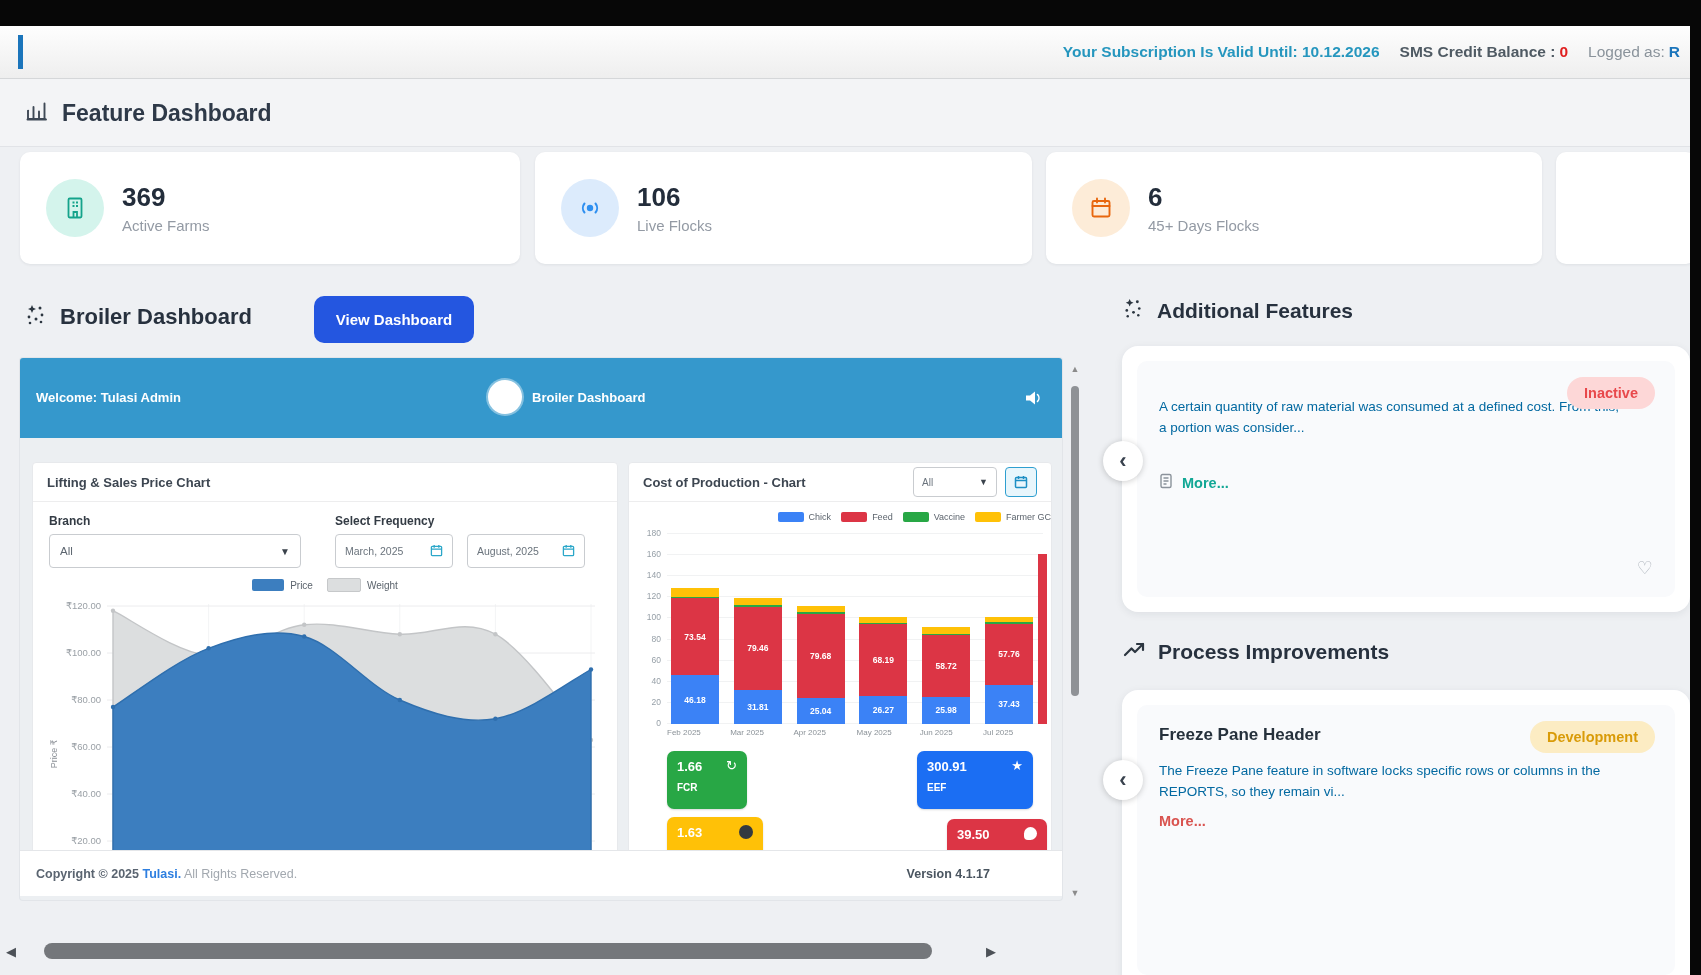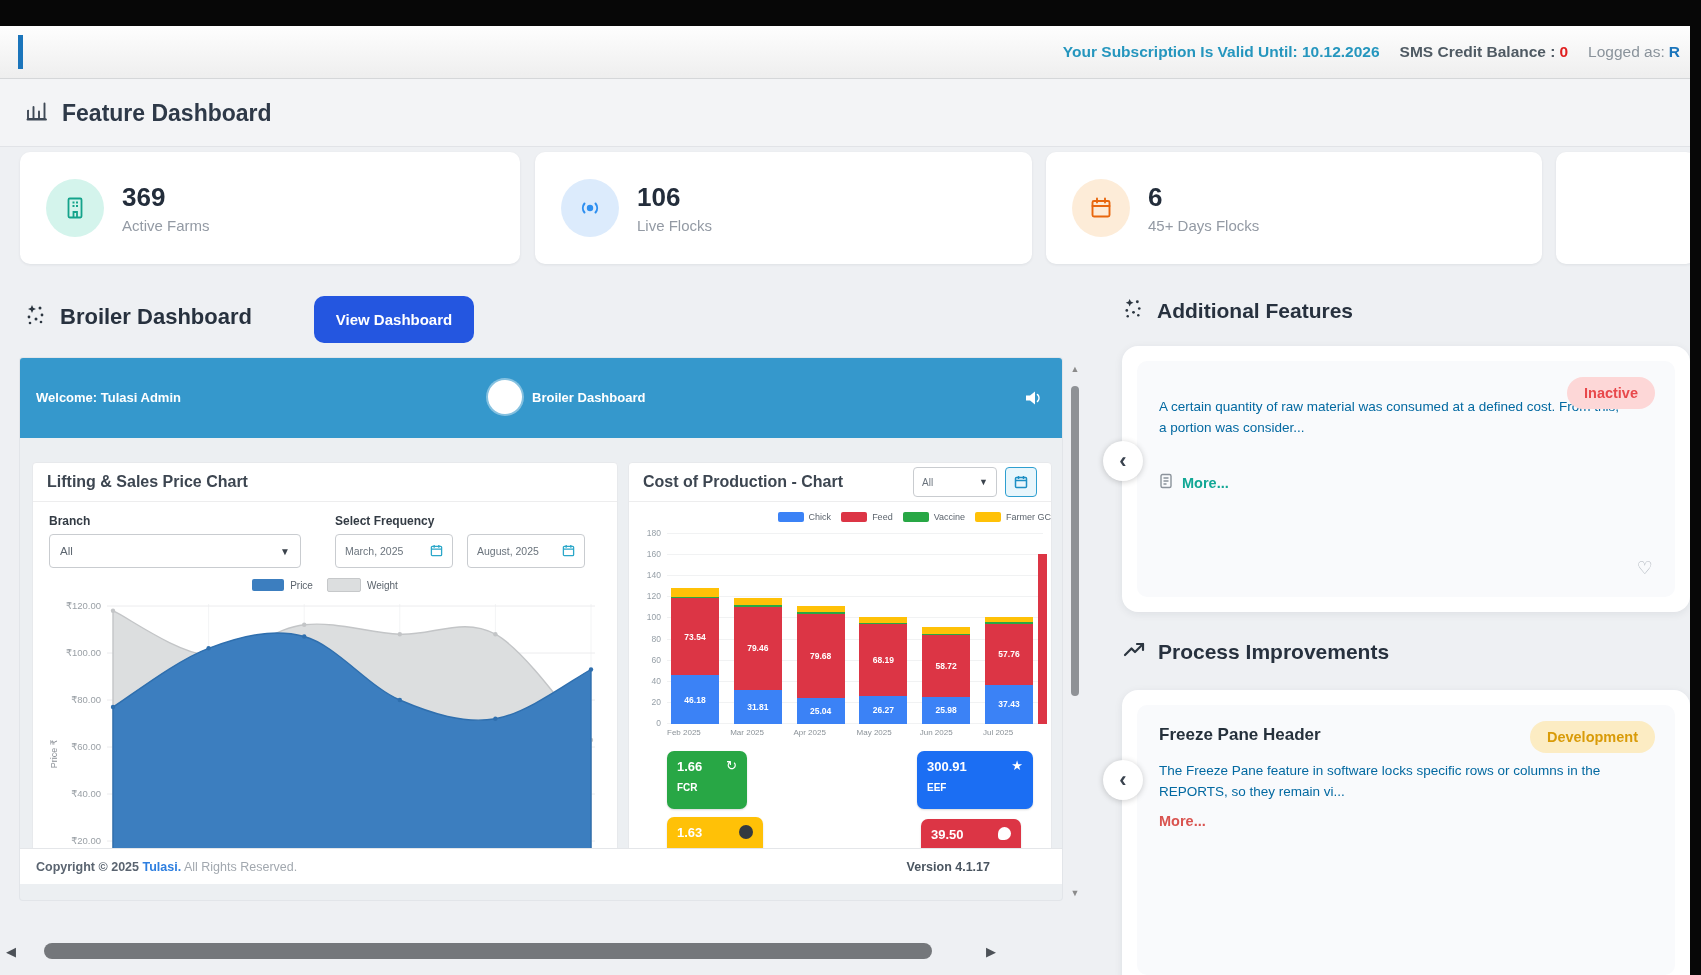--- a/index.html
+++ b/index.html
@@ -52,21 +52,21 @@
   .pv-welcome{position:absolute;left:16px;top:32px;color:#fff;font-weight:bold;font-size:13px}
   .pv-center{position:absolute;left:468px;top:22px;display:flex;align-items:center;gap:10px}
   .pv-avatar{width:34px;height:34px;border-radius:50%;background:#fff;box-shadow:0 0 0 2px rgba(255,255,255,.4)}
   .pv-title{color:#fff;font-weight:bold;font-size:13px}
   .pv-speaker{position:absolute;right:18px;top:31px}
 
   .panel{position:absolute;background:#fff;border:1px solid #e7e9ec;border-radius:4px;overflow:hidden;box-sizing:border-box}
   #panel-left{left:12px;top:104px;width:586px;bottom:46px}
   #panel-right{left:608px;top:104px;width:424px;bottom:46px}
   .panel-head{height:38px;border-bottom:1px solid #ededee;display:flex;align-items:center;justify-content:space-between;padding:0 14px}
-  .panel-title{font-size:16px;font-weight:bold;color:#3d4651}
+  .panel-title{font-size:13px;font-weight:bold;color:#3d4651}
   .panel-head-controls{display:flex;align-items:center;gap:8px}
   .mini-select{width:66px;height:28px;border:1.5px solid #c9ccd0;border-radius:4px;display:flex;align-items:center;
     justify-content:space-between;padding:0 8px;font-size:10px;color:#6a737c;background:#fff}
   .mini-select .chev{font-size:9px;color:#3b434c;font-weight:bold}
   .cal-btn{width:30px;height:28px;border:1.5px solid #2e9fd0;background:#e8f6fc;border-radius:4px;
     display:flex;align-items:center;justify-content:center}
 
   
   .lp-controls{display:flex;padding:12px 16px 2px;gap:34px}
   .ctl-label{font-size:12px;font-weight:bold;color:#333b44;margin-bottom:6px}
@@ -105,21 +105,21 @@
   .kpi-icon{font-size:13px;line-height:1}
   .dot-icon{width:14px;height:14px;border-radius:50%;background:#343a40;display:inline-block}
   .blob-icon{width:13px;height:13px;border-radius:50% 50% 50% 4px;background:#fff;display:inline-block}
   #kpi-fcr{left:38px;top:6px;width:80px;height:58px}
   #kpi-std{left:38px;top:72px;width:96px;height:52px}
   #kpi-bw{left:148px;top:30px;width:132px;height:76px}
   #kpi-eef{left:288px;top:6px;width:116px;height:58px}
   #kpi-mort{left:292px;top:74px;width:100px;height:52px}
 
   
-  .pv-footer{position:absolute;left:0;right:0;bottom:16px;height:36px;background:#fff;border-top:1px solid #e4e6e9;
+  .pv-footer{position:absolute;left:0;right:0;bottom:4px;height:46px;background:#fff;border-top:1px solid #e4e6e9;
     display:flex;align-items:center;justify-content:space-between;padding:0 16px 0 16px;z-index:5;box-sizing:border-box}
   .copy-line{font-size:12.5px;color:#5a6470}
   .copy-strong{font-weight:bold;color:#5a6470}
   .copy-brand{font-weight:bold;color:#2e7fe0}
   .copy-rights{color:#a2a8af}
   .pv-version{font-size:12.5px;font-weight:bold;color:#4a5560;margin-right:56px}
 
   
   #vscroll{position:absolute;left:1068px;top:360px;width:14px;height:540px;z-index:4}
   .vs-arrow{position:absolute;left:1px;font-size:9px;color:#8b8b8b;width:12px;text-align:center}
@@ -462,21 +462,21 @@
             <span class="dot-icon"></span>
           </div>
       </div>
       <div class="kpi-card" id="kpi-eef" style="background: rgb(27, 110, 243);">
         <div class="kpi-top">
             <span class="kpi-value">300.91</span>
             <span class="kpi-icon">★</span>
           </div>
         <div class="kpi-label">EEF</div>
       </div>
-      <div class="kpi-card" id="kpi-mort" style="background: rgb(220, 53, 69);">
+      <div class="kpi-card" id="kpi-mort" style="background: rgb(220, 53, 69); margin-left: 26px;">
         <div class="kpi-top">
             <span class="kpi-value">39.50</span>
             <span class="blob-icon"></span>
           </div>
       </div>
     </div>
   </div>
 
   <div class="pv-footer">
     <span class="copy-line">

